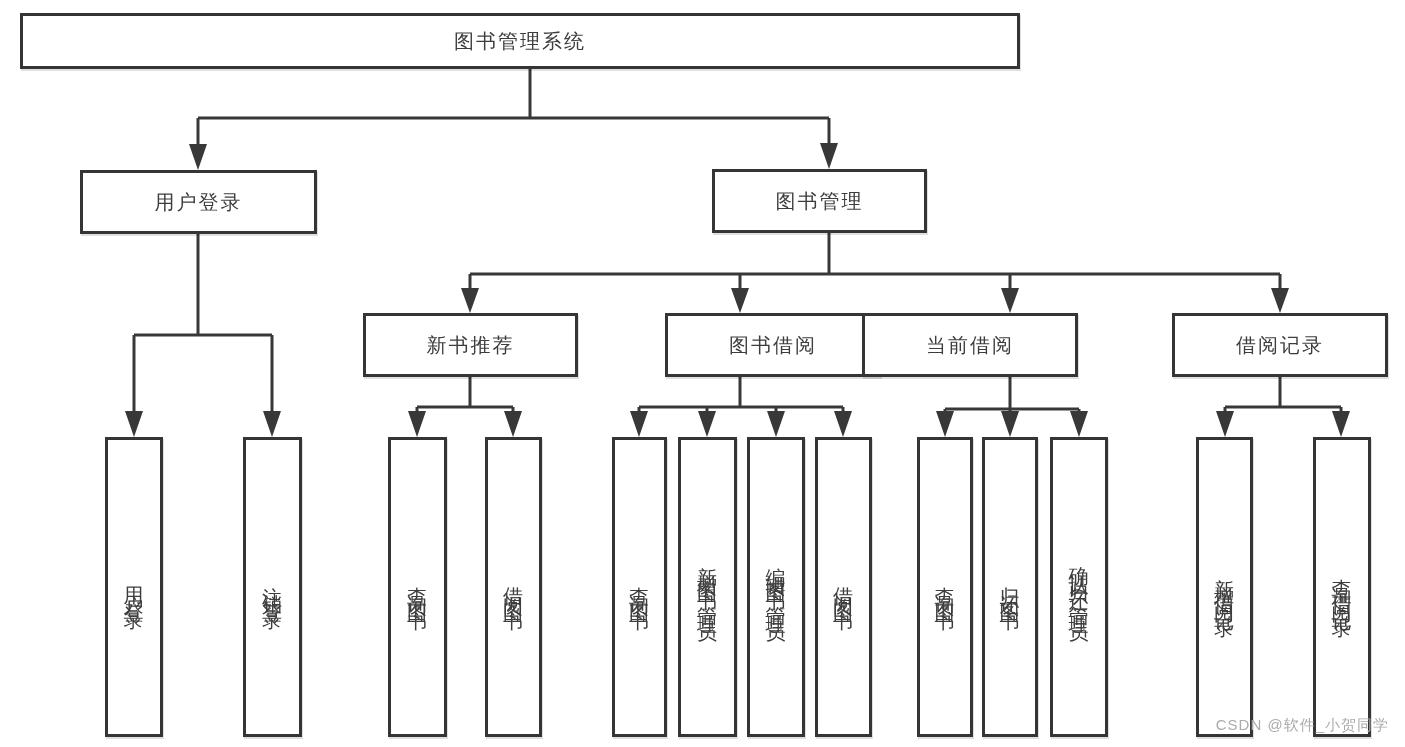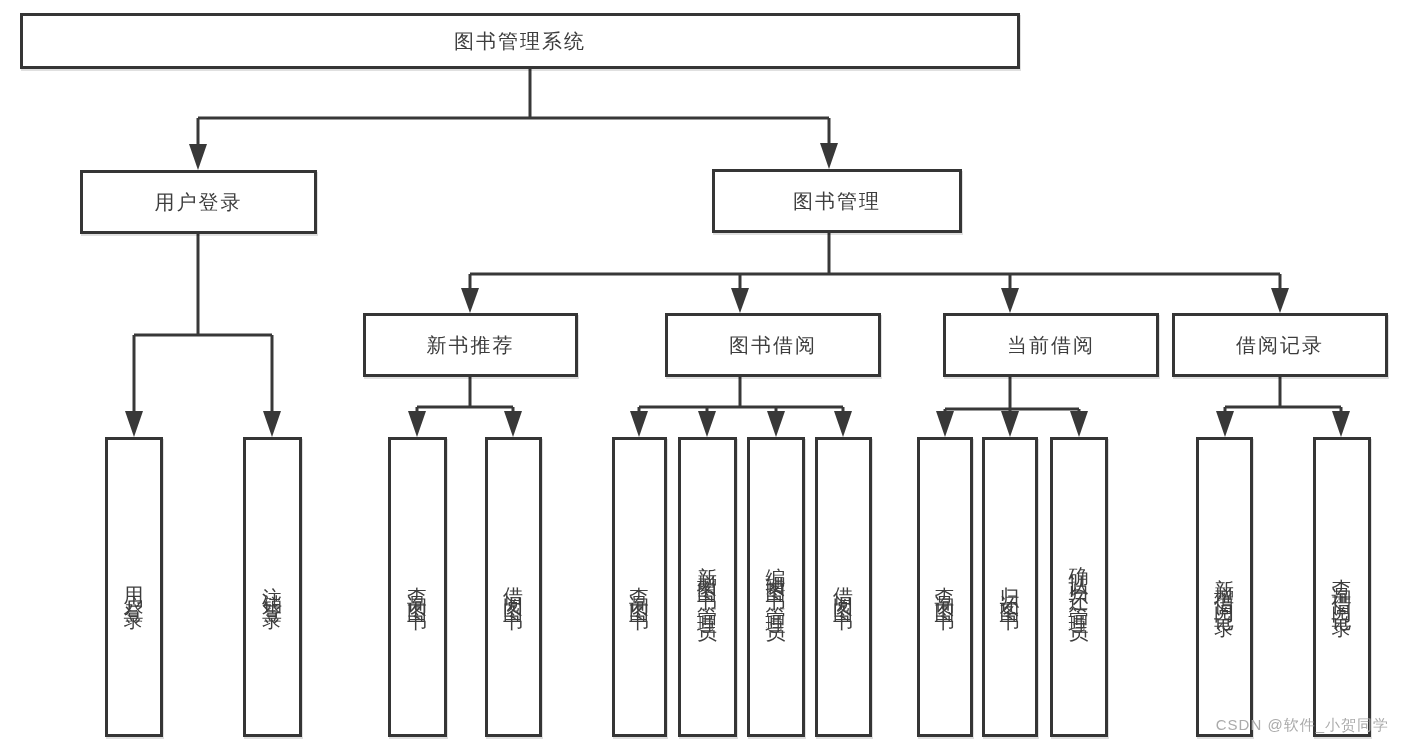--- a/index.html
+++ b/index.html
@@ -43,24 +43,24 @@
     writing-mode: vertical-rl;
     text-orientation: mixed;
     font-size: 20px;
     letter-spacing: 8px;
     line-height: 1;
     white-space: nowrap;
   }
   
   .root            { left: 20px;   top: 13px;  width: 1000px; height: 56px; }
   .user-login      { left: 80px;   top: 170px; width: 237px;  height: 64px; }
-  .book-mgmt       { left: 712px;  top: 169px; width: 250px;  height: 64px; justify-content: center; }
+  .book-mgmt       { left: 712px;  top: 169px; width: 215px;  height: 64px; justify-content: center; }
   .new-books       { left: 363px;  top: 313px; width: 215px;  height: 64px; }
   .book-borrow     { left: 632px;  top: 313px; width: 216px;  height: 64px; margin-left: 33px; }
-  .current-borrow  { left: 943px;  top: 313px; width: 216px;  height: 64px; }
+  .current-borrow  { left: 862px;  top: 313px; width: 216px;  height: 64px; }
   .borrow-records  { left: 1172px; top: 313px; width: 216px;  height: 64px; }
   
   .leaf { top: 437px; height: 300px; }
   .l1  { left: 105px;  width: 58px; }
   .l2  { left: 243px;  width: 59px; }
   .l3  { left: 388px;  width: 59px; }
   .l4  { left: 485px;  width: 57px; }
   .l5  { left: 612px;  width: 55px; }
   .l6  { left: 678px;  width: 59px; }
   .l7  { left: 747px;  width: 58px; }

